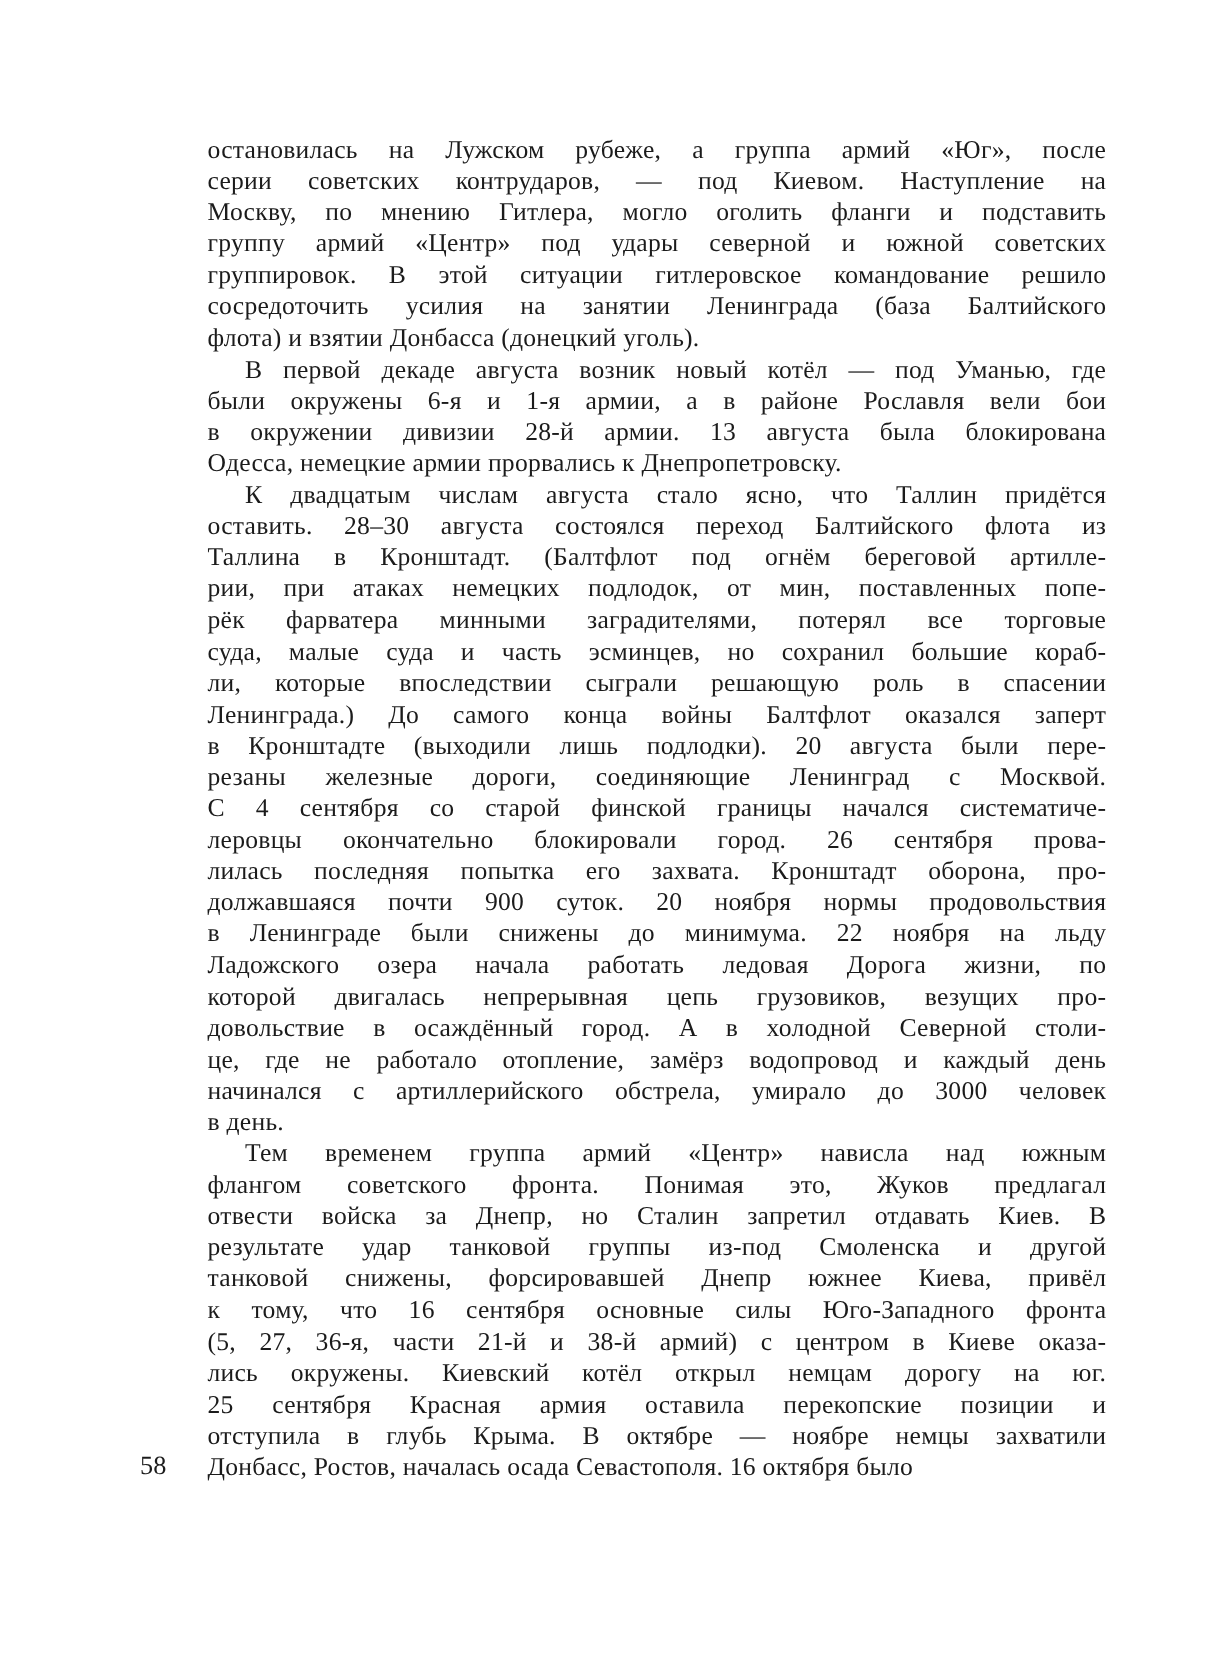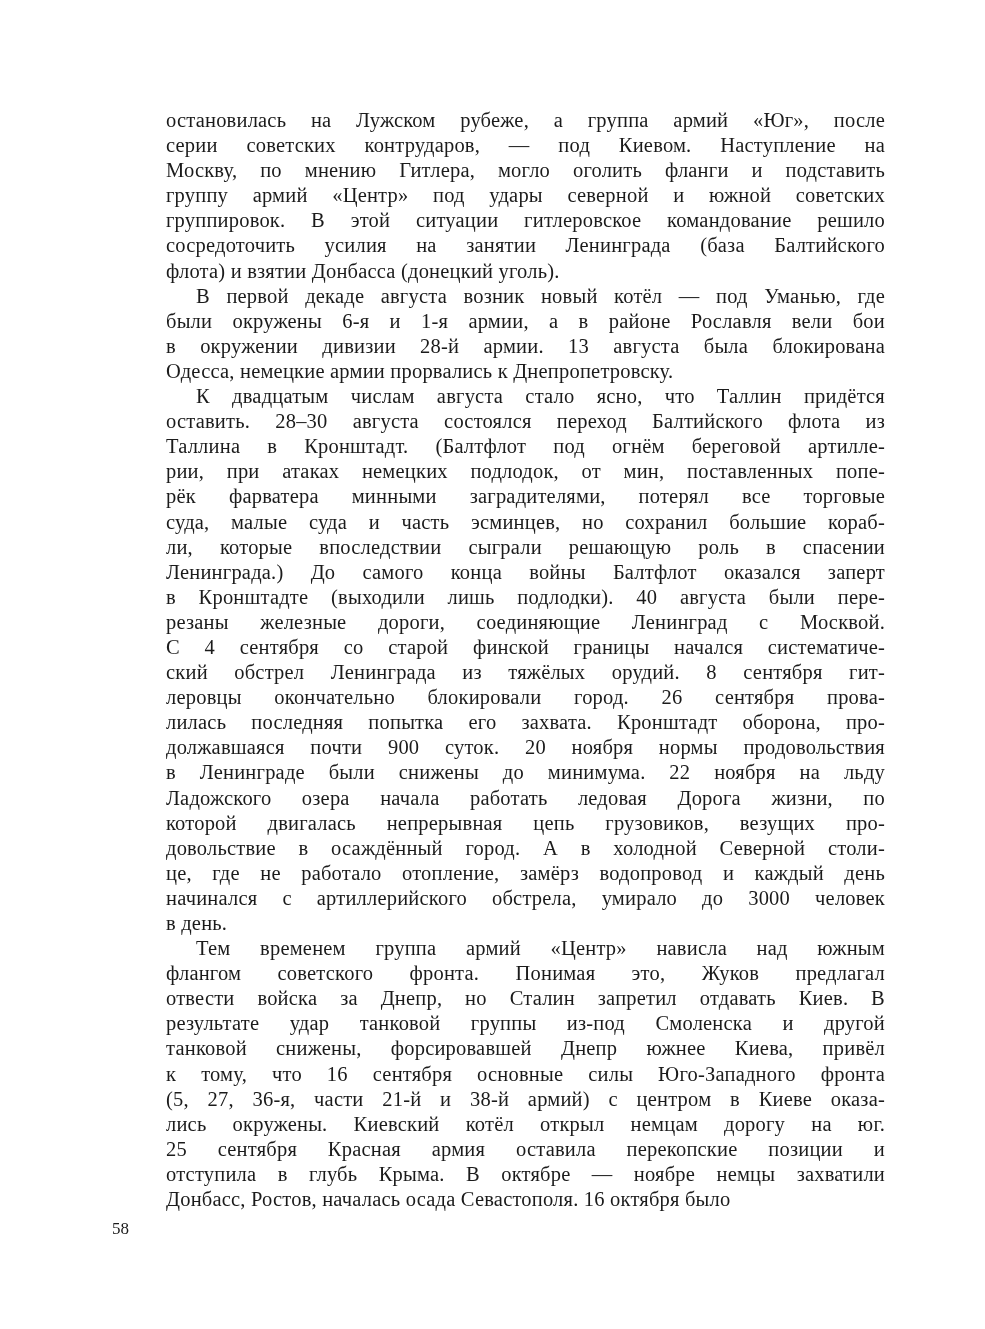--- a/index.html
+++ b/index.html
@@ -38,22 +38,22 @@
   }
   .line.last {
     text-align-last: left;
   }
   .para.indent .line:first-child {
     text-indent: 30px;
   }
   .page-number {
     position: absolute;
     left: 112px;
-    top: 1216px;
-    font-size: 17px;
+    top: 1160px;
+    font-size: 21px;
     line-height: 25.1px;
   }
 </style>
 </head>
 <body>
 
 <div class="page">
   <div class="page-number">58</div>
   <div class="text-block">
       <p class="para">
@@ -73,24 +73,23 @@
       </p>
       <p class="para indent">
         <span class="line">К двадцатым числам августа стало ясно, что Таллин придётся</span>
         <span class="line">оставить. 28–30 августа состоялся переход Балтийского флота из</span>
         <span class="line">Таллина в Кронштадт. (Балтфлот под огнём береговой артилле-</span>
         <span class="line">рии, при атаках немецких подлодок, от мин, поставленных попе-</span>
         <span class="line">рёк фарватера минными заградителями, потерял все торговые</span>
         <span class="line">суда, малые суда и часть эсминцев, но сохранил большие кораб-</span>
         <span class="line">ли, которые впоследствии сыграли решающую роль в спасении</span>
         <span class="line">Ленинграда.) До самого конца войны Балтфлот оказался заперт</span>
-        <span class="line">в Кронштадте (выходили лишь подлодки). 40 августа были пере-</span>
+        <span class="line">в Кронштадте (выходили лишь подлодки). 20 августа были пере-</span>
         <span class="line">резаны железные дороги, соединяющие Ленинград с Москвой.</span>
         <span class="line">С 4 сентября со старой финской границы начался систематиче-</span>
-        <span class="line">ский обстрел Ленинграда из тяжёлых орудий. 8 сентября гит-</span>
         <span class="line">леровцы окончательно блокировали город. 26 сентября прова-</span>
         <span class="line">лилась последняя попытка его захвата. Кронштадт оборона, про-</span>
         <span class="line">должавшаяся почти 900 суток. 20 ноября нормы продовольствия</span>
         <span class="line">в Ленинграде были снижены до минимума. 22 ноября на льду</span>
         <span class="line">Ладожского озера начала работать ледовая Дорога жизни, по</span>
         <span class="line">которой двигалась непрерывная цепь грузовиков, везущих про-</span>
         <span class="line">довольствие в осаждённый город. А в холодной Северной столи-</span>
         <span class="line">це, где не работало отопление, замёрз водопровод и каждый день</span>
         <span class="line">начинался с артиллерийского обстрела, умирало до 3000 человек</span>
         <span class="line last">в день.</span>

